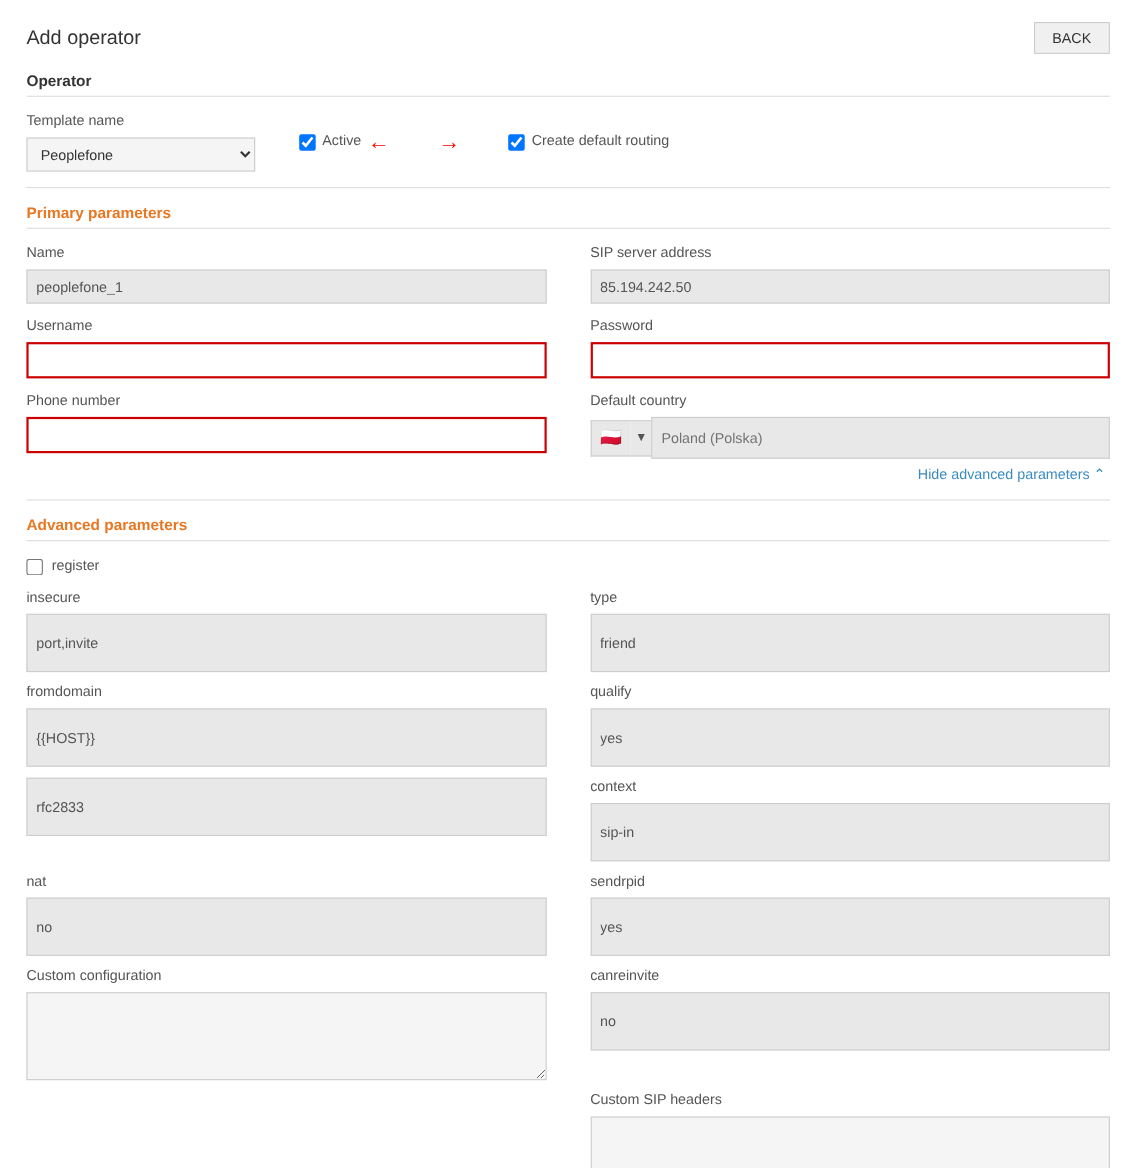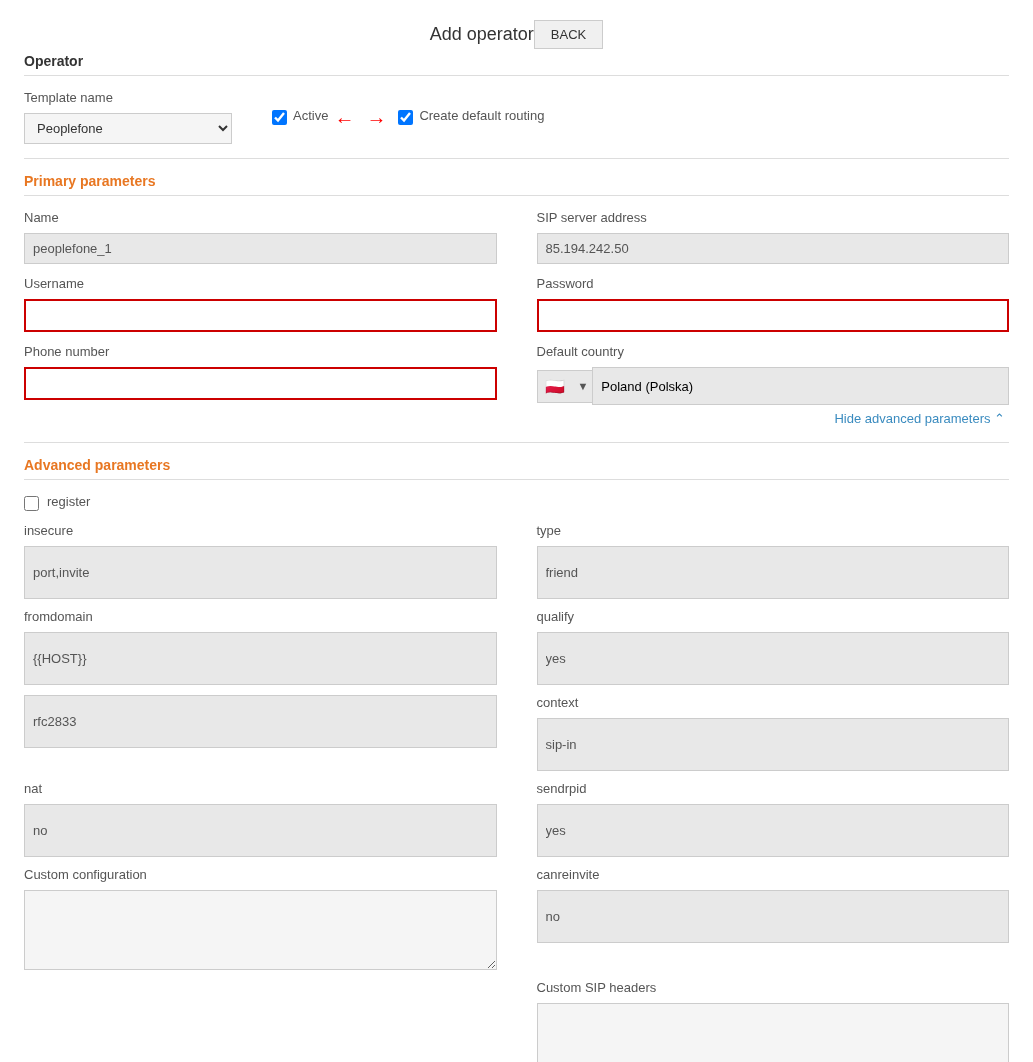--- a/index.html
+++ b/index.html
@@ -10,23 +10,23 @@
       color: #333;
       width: 1033px;
       min-height: 1062px;
     }
     .page-container {
       padding: 20px 24px;
       max-width: 1033px;
     }
     .page-header {
       display: flex;
-      justify-content: center;
-      align-items: center;
-      margin-bottom: 4px;
+      justify-content: space-between;
+      align-items: center;
+      margin-bottom: 16px;
     }
     .page-title {
       font-size: 18px;
       font-weight: normal;
       color: #333;
     }
     .back-button {
       background: #f0f0f0;
       border: 1px solid #ccc;
       padding: 6px 16px;
@@ -67,21 +67,21 @@
       padding: 6px 8px;
       border: 1px solid #ccc;
       background: #f5f5f5;
       font-size: 13px;
       color: #333;
       cursor: pointer;
     }
     .arrow-group {
       display: flex;
       align-items: center;
-      gap: 12px;
+      gap: 44px;
     }
     .active-group {
       display: flex;
       align-items: center;
       gap: 6px;
     }
     .routing-group {
       display: flex;
       align-items: center;
       gap: 6px;
@@ -145,21 +145,21 @@
       color: #555;
     }
     .country-name {
       padding: 18px 8px;
       border: 1px solid #ccc;
       background: #e8e8e8;
       height: 33px;
       display: inline-flex;
       align-items: center;
       font-size: 13px;
-      color: #000000;
+      color: #737373;
       flex: 1;
     }
     .hide-advanced-link {
       text-align: right;
       color: #3a8bbf;
       font-size: 13px;
       cursor: pointer;
       margin-top: 6px;
       margin-bottom: 10px;
       padding-right: 4px;

